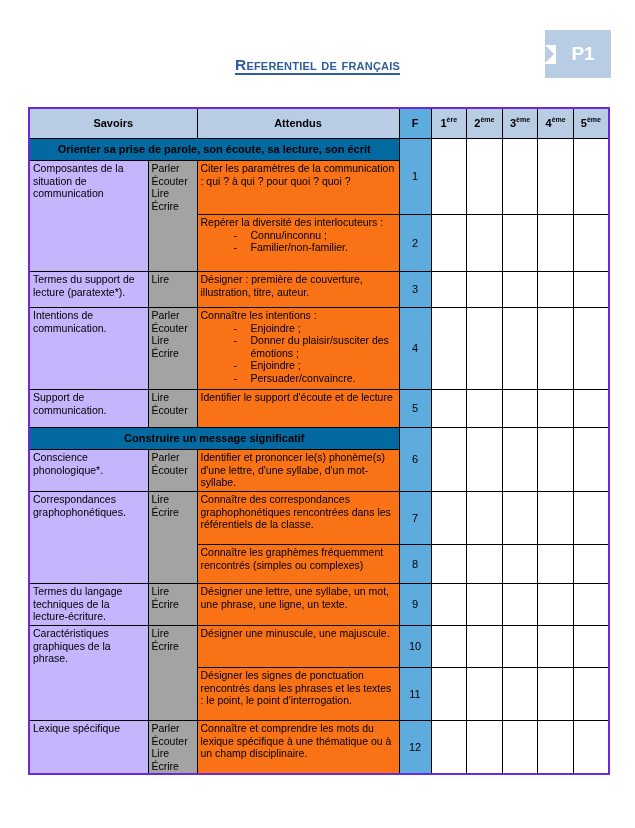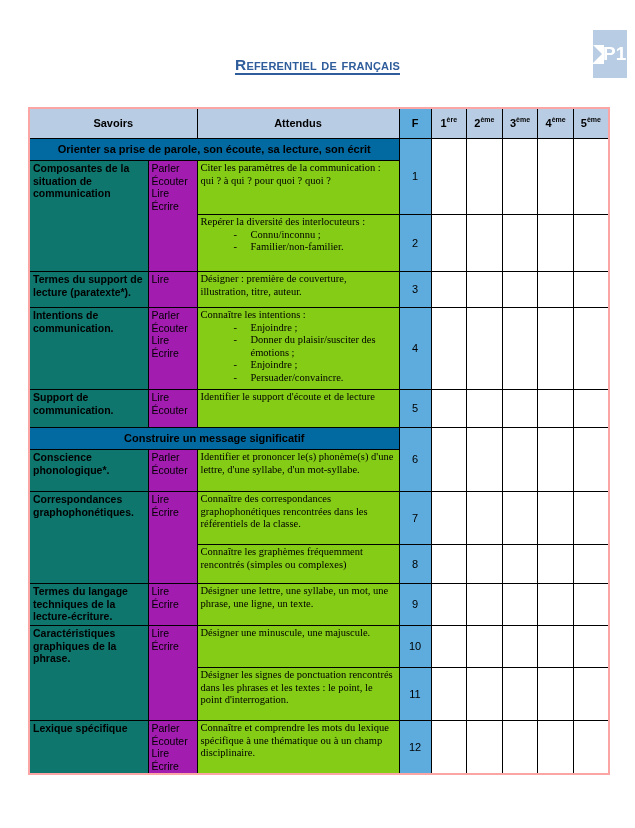--- a/index.html
+++ b/index.html
@@ -14,62 +14,62 @@
   .title{
     position:absolute;top:56px;left:0;width:100%;margin:0;
     text-align:center;font-size:15.5px;font-weight:bold;
     font-variant:small-caps;letter-spacing:.2px;
     color:#2F5D9B;
     text-decoration:underline;text-decoration-thickness:1.5px;text-underline-offset:3px;
   }
 
   
   .badge{
-    position:absolute;top:30px;right:8px;width:34px;height:48px;
+    position:absolute;top:30px;right:24px;width:66px;height:48px;
     background:#B8CCE4;
-    display:flex;align-items:center;
+    display:flex;align-items:center;justify-content:center;
   }
   .badge .badge-label{
     color:#ffffff;font-weight:bold;font-size:19px;padding-left:10px;
   }
   .badge .notch{
     position:absolute;left:0;top:15px;width:11px;height:19px;background:#ffffff;
   }
   .badge .notch::after{
     content:"";position:absolute;left:0;top:0;width:0;height:0;
     border-top:9.5px solid transparent;border-bottom:9.5px solid transparent;
     border-left:9px solid #B8CCE4;
   }
 
   
   table.ref{
     position:absolute;left:28px;top:107px;width:580px;
     border-collapse:collapse;table-layout:fixed;
-    border:2px solid #fca5a5;
+    border:2px solid #6d28d9;
   }
   td,th{
     border:1px solid #000;
     padding:1px 3px;
     vertical-align:top;
     font-size:10.5px;line-height:12.5px;
     overflow:hidden;
   }
   th.hdr{
     background:#B8CCE4;text-align:center;vertical-align:middle;
     font-size:11px;font-weight:bold;height:27px;
   }
   th.f-hdr{background:#5EACDE;}
   th.hdr sup{font-size:7px;line-height:0;}
   td.section-title{
     background:#0369a1;text-align:center;vertical-align:middle;
     font-weight:bold;font-size:11px;
   }
-  td.savoir-cell{background:#0f766e;font-weight:bold;}
-  td.modes-cell{background:#a21caf;white-space:pre-line;}
-  td.attendu-cell{background:#84cc16;font-family:Liberation Serif, serif;}
+  td.savoir-cell{background:#c4b5fd;}
+  td.modes-cell{background:#a3a3a3;white-space:pre-line;}
+  td.attendu-cell{background:#f97316;}
   td.f-cell{
     background:#5EACDE;text-align:center;vertical-align:middle;font-size:11px;
   }
   td.grade-cell{background:#fff;}
   .bullet{display:flex;margin-left:33px;}
   .bullet .dash{width:17px;flex:none;}
   .bullet .btxt{flex:1;}
 </style>
 </head>
 <body>

